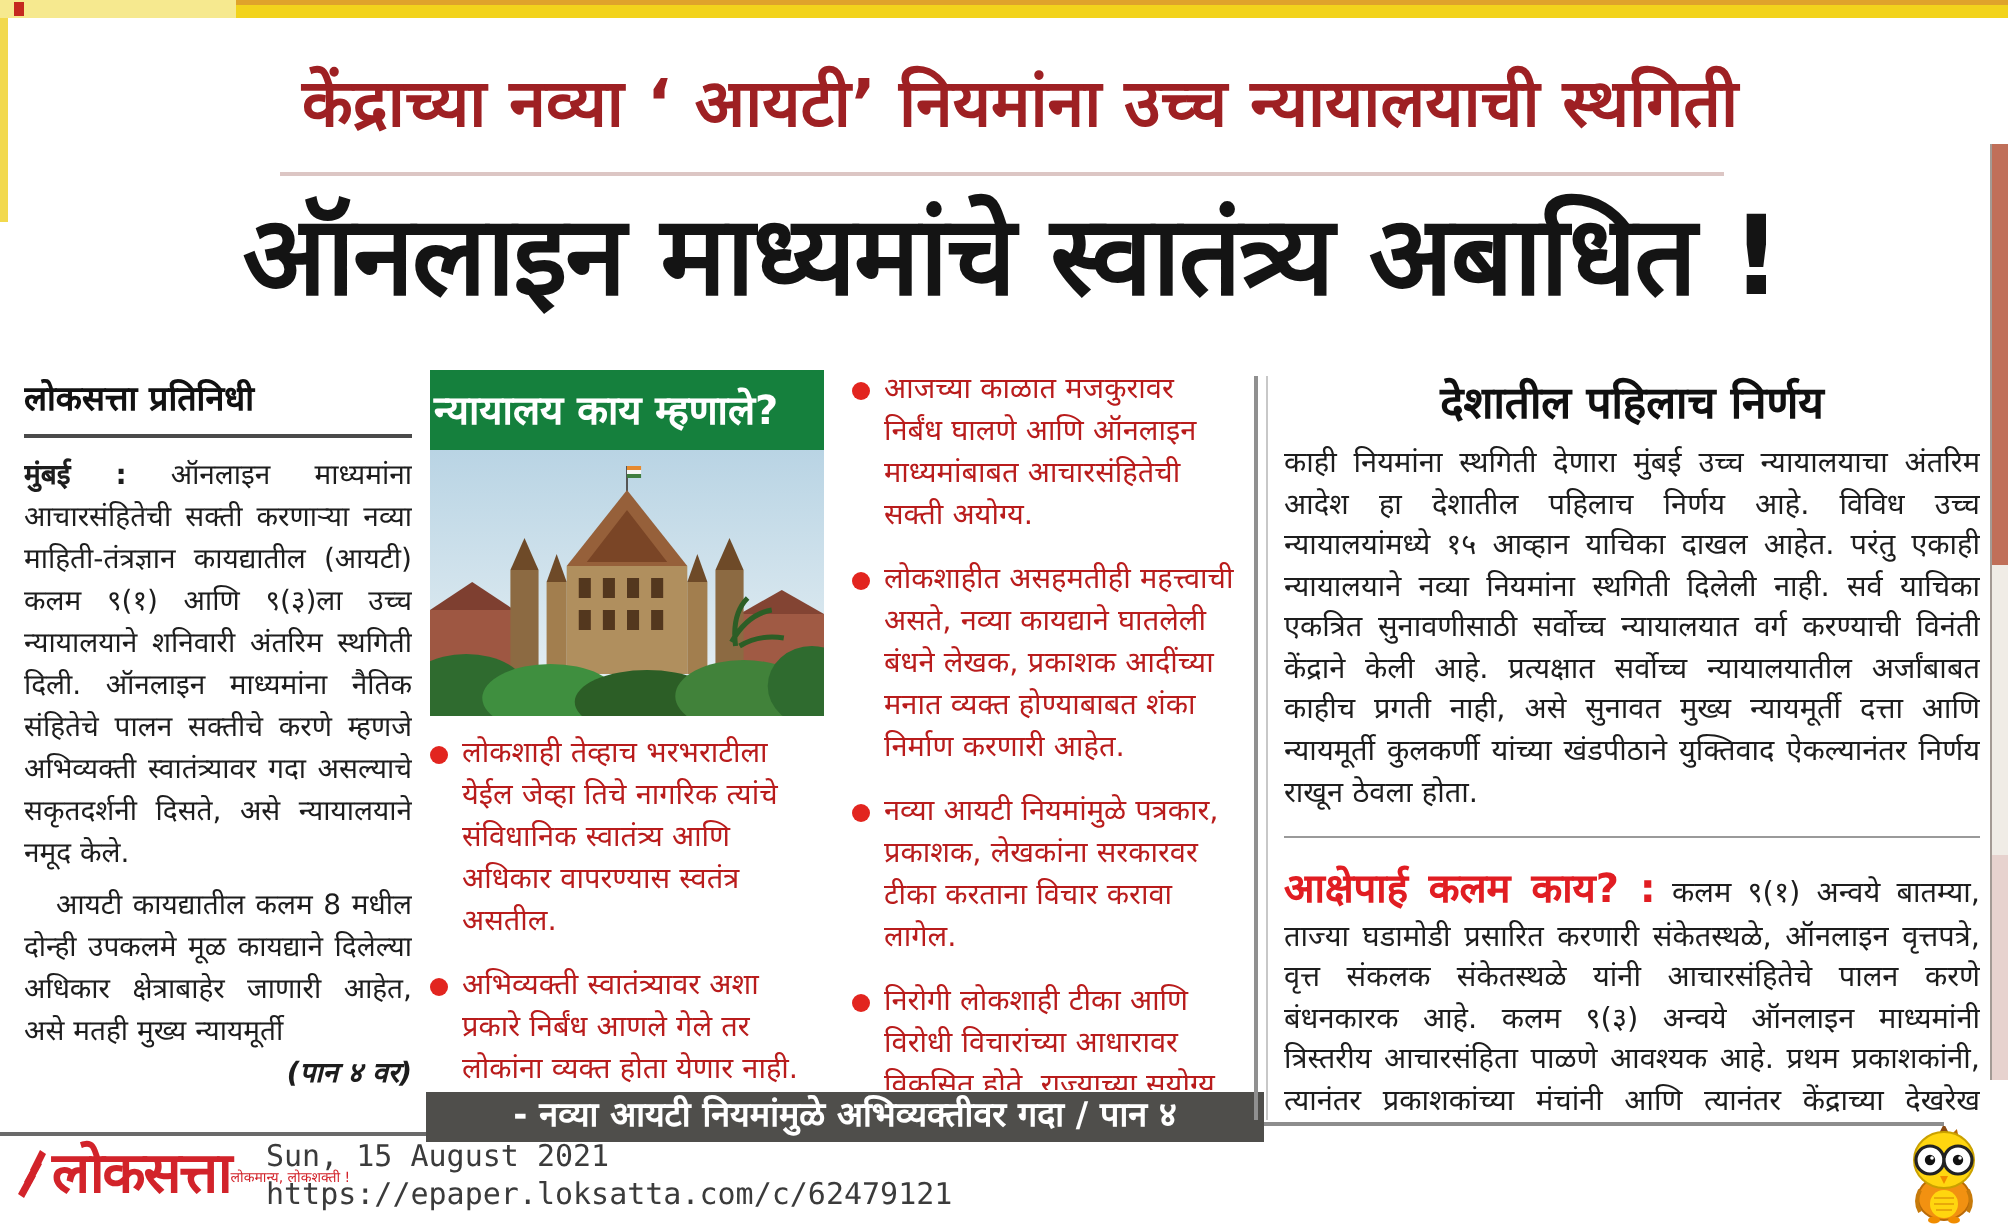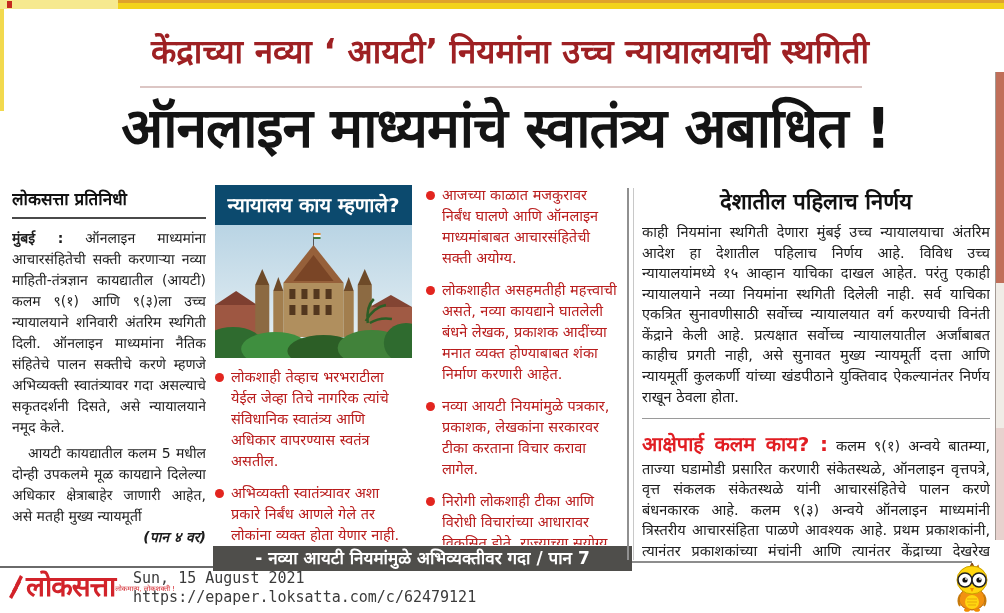--- a/index.html
+++ b/index.html
@@ -27,22 +27,22 @@
   .col1{left:12px;width:194px;height:362px;}
   .col2{left:215px;width:197px;height:360px;}
   .col3{left:426px;width:194px;height:360px;}
 
   .byline{font-size:17px;font-weight:bold;margin:2px 0 7px;color:#111;}
   .byline-rule{height:2px;background:#4a4a4a;margin:0 0 9px;}
   .jpara{font-size:14px;line-height:1.5;text-align:justify;color:#1d1d1d;margin:0 0 5px;}
   .indent{text-indent:16px;}
   .cont{float:right;font-style:italic;font-weight:bold;}
 
-  .redbox{background:#0c4a6e;color:#fff;font-size:20px;font-weight:bold;
-          text-align:center;padding:6px 2px 7px;}
+  .redbox{background:#15803d;color:#fff;font-size:20px;font-weight:bold;
+          padding:6px 2px 7px;}
   .photo{display:block;width:100%;height:133px;margin:0 0 9px;}
 
   .bullet{display:flex;gap:7px;margin:0 0 11px;}
   .dot{flex:0 0 auto;width:9px;height:9px;border-radius:50%;background:#e2251f;margin-top:6px;}
   .bullet p{margin:0;font-size:14.5px;line-height:1.45;color:#b91c1c;text-align:left;}
 
   
   .strip{position:absolute;left:213px;top:546px;width:419px;height:25px;background:#4f4e4b;
          color:#fff;font-weight:bold;font-size:17px;text-align:center;line-height:25px;}
 
@@ -80,21 +80,21 @@
   <div class="sliver"></div>
 
   <div class="kicker">केंद्राच्या नव्या ‘ आयटी’ नियमांना उच्च न्यायालयाची स्थगिती</div>
   <div class="kicker-rule"></div>
   <h1 class="headline">ऑनलाइन माध्यमांचे स्वातंत्र्य अबाधित !</h1>
 
   <section class="col col1">
     <div class="byline">लोकसत्ता प्रतिनिधी</div>
     <div class="byline-rule"></div>
     <p class="jpara"><b>मुंबई :</b> <span>ऑनलाइन माध्यमांना आचारसंहितेची सक्ती करणाऱ्या नव्या माहिती-तंत्रज्ञान कायद्यातील (आयटी) कलम ९(१) आणि ९(३)ला उच्च न्यायालयाने शनिवारी अंतरिम स्थगिती दिली. ऑनलाइन माध्यमांना नैतिक संहितेचे पालन सक्तीचे करणे म्हणजे अभिव्यक्ती स्वातंत्र्यावर गदा असल्याचे सकृतदर्शनी दिसते, असे न्यायालयाने नमूद केले.</span></p>
-    <p class="jpara indent"><span>आयटी कायद्यातील कलम 5 मधील दोन्ही उपकलमे मूळ कायद्याने दिलेल्या अधिकार क्षेत्राबाहेर जाणारी आहेत, असे मतही मुख्य न्यायमूर्ती</span> <b class="cont">(पान ४ वर)</b></p>
+    <p class="jpara indent"><span>आयटी कायद्यातील कलम 8 मधील दोन्ही उपकलमे मूळ कायद्याने दिलेल्या अधिकार क्षेत्राबाहेर जाणारी आहेत, असे मतही मुख्य न्यायमूर्ती</span> <b class="cont">(पान ४ वर)</b></p>
   </section>
 
   <section class="col col2">
     <div class="redbox">न्यायालय काय म्हणाले?</div>
     <svg class="photo" viewBox="0 0 196 133" preserveAspectRatio="none">
       <defs>
         <linearGradient id="sky" x1="0" y1="0" x2="0" y2="1">
           <stop offset="0" stop-color="#b9d4e4"></stop>
             <stop offset="1" stop-color="#eaf2f5"></stop>
         </linearGradient>
@@ -158,21 +158,21 @@
     <div class="bullet">
       <span class="dot"></span>
       <p>नव्या आयटी नियमांमुळे पत्रकार, प्रकाशक, लेखकांना सरकारवर टीका करताना विचार करावा लागेल.</p>
     </div>
     <div class="bullet">
       <span class="dot"></span>
       <p>निरोगी लोकशाही टीका आणि विरोधी विचारांच्या आधारावर विकसित होते, राज्याच्या सुयोग्य कारभारासाठी टीका महत्त्वाची असते.</p>
     </div>
   </section>
 
-  <div class="strip">- नव्या आयटी नियमांमुळे अभिव्यक्तीवर गदा / पान 7</div>
+  <div class="strip">- नव्या आयटी नियमांमुळे अभिव्यक्तीवर गदा / पान ४</div>
 
   <div class="vline"></div>
   <aside class="rightpanel">
     <h2>देशातील पहिलाच निर्णय</h2>
     <p>काही नियमांना स्थगिती देणारा मुंबई उच्च न्यायालयाचा अंतरिम आदेश हा देशातील पहिलाच निर्णय आहे. विविध उच्च न्यायालयांमध्ये १५ आव्हान याचिका दाखल आहेत. परंतु एकाही न्यायालयाने नव्या नियमांना स्थगिती दिलेली नाही. सर्व याचिका एकत्रित सुनावणीसाठी सर्वोच्च न्यायालयात वर्ग करण्याची विनंती केंद्राने केली आहे. प्रत्यक्षात सर्वोच्च न्यायालयातील अर्जांबाबत काहीच प्रगती नाही, असे सुनावत मुख्य न्यायमूर्ती दत्ता आणि न्यायमूर्ती कुलकर्णी यांच्या खंडपीठाने युक्तिवाद ऐकल्यानंतर निर्णय राखून ठेवला होता.</p>
     <div class="panel-rule"></div>
     <p><b class="redtitle">आक्षेपार्ह कलम काय? :</b> <span>कलम ९(१) अन्वये बातम्या, ताज्या घडामोडी प्रसारित करणारी संकेतस्थळे, ऑनलाइन वृत्तपत्रे, वृत्त संकलक संकेतस्थळे यांनी आचारसंहितेचे पालन करणे बंधनकारक आहे. कलम ९(३) अन्वये ऑनलाइन माध्यमांनी त्रिस्तरीय आचारसंहिता पाळणे आवश्यक आहे. प्रथम प्रकाशकांनी, त्यानंतर प्रकाशकांच्या मंचांनी आणि त्यानंतर केंद्राच्या देखरेख समितीने माध्यमांचे नियमन करणे आवश्यक आहे.</span></p>
   </aside>
 
   <div class="bottom-left-line"></div>

